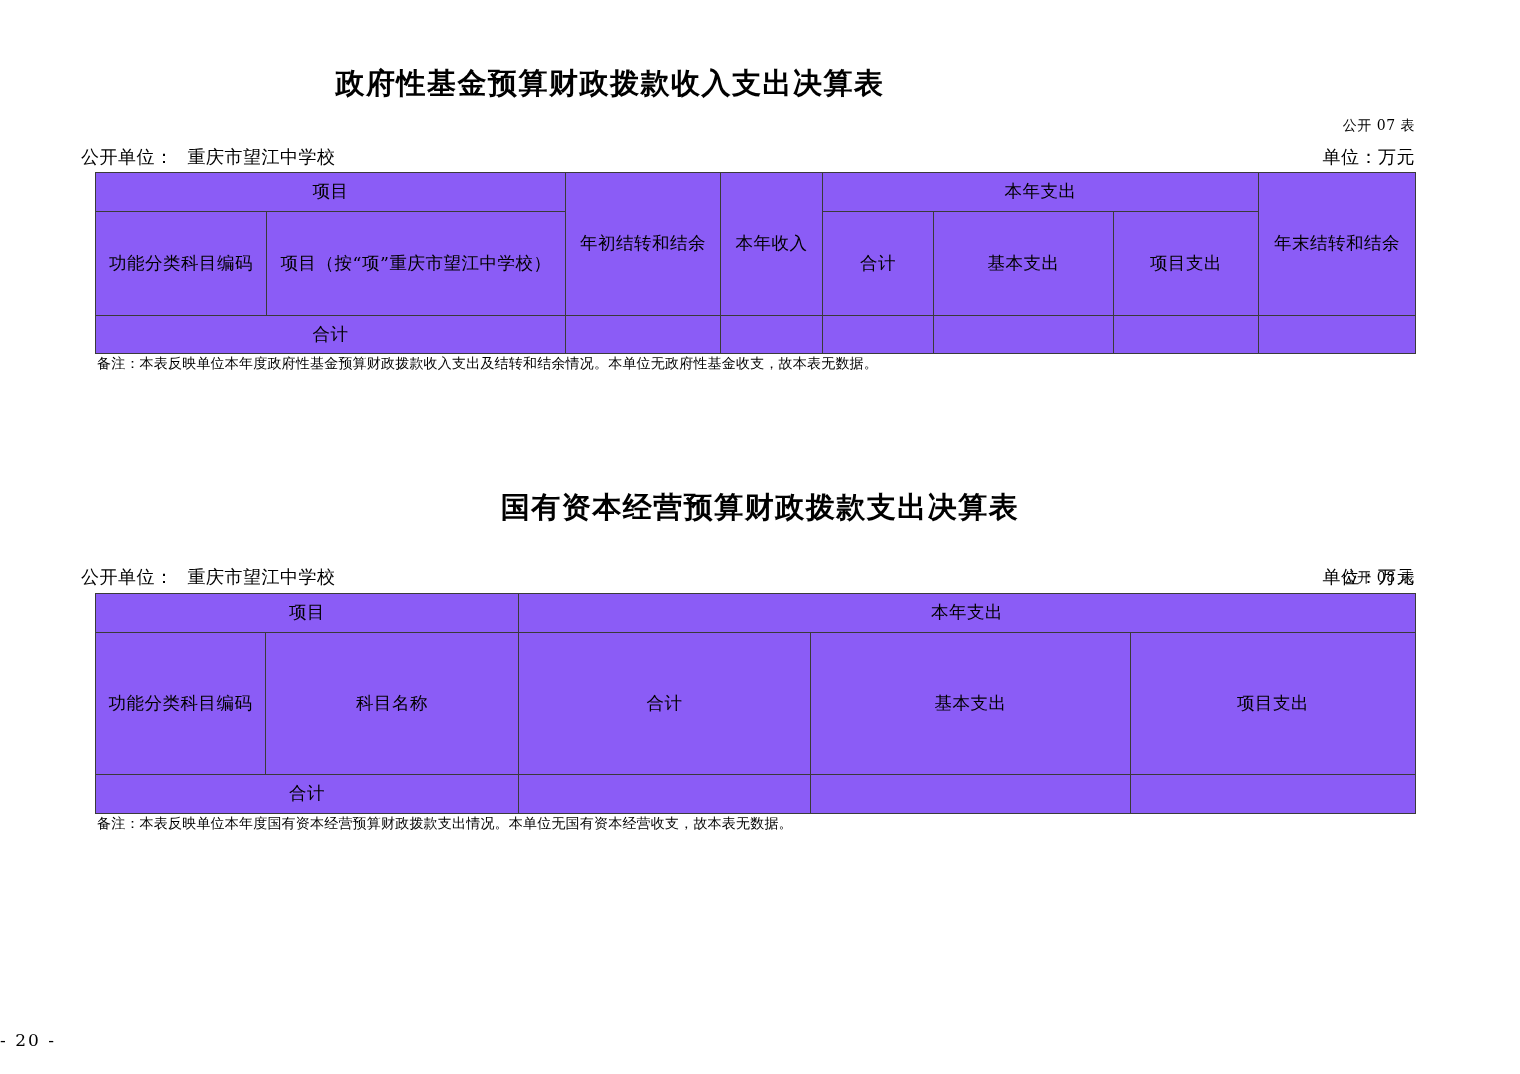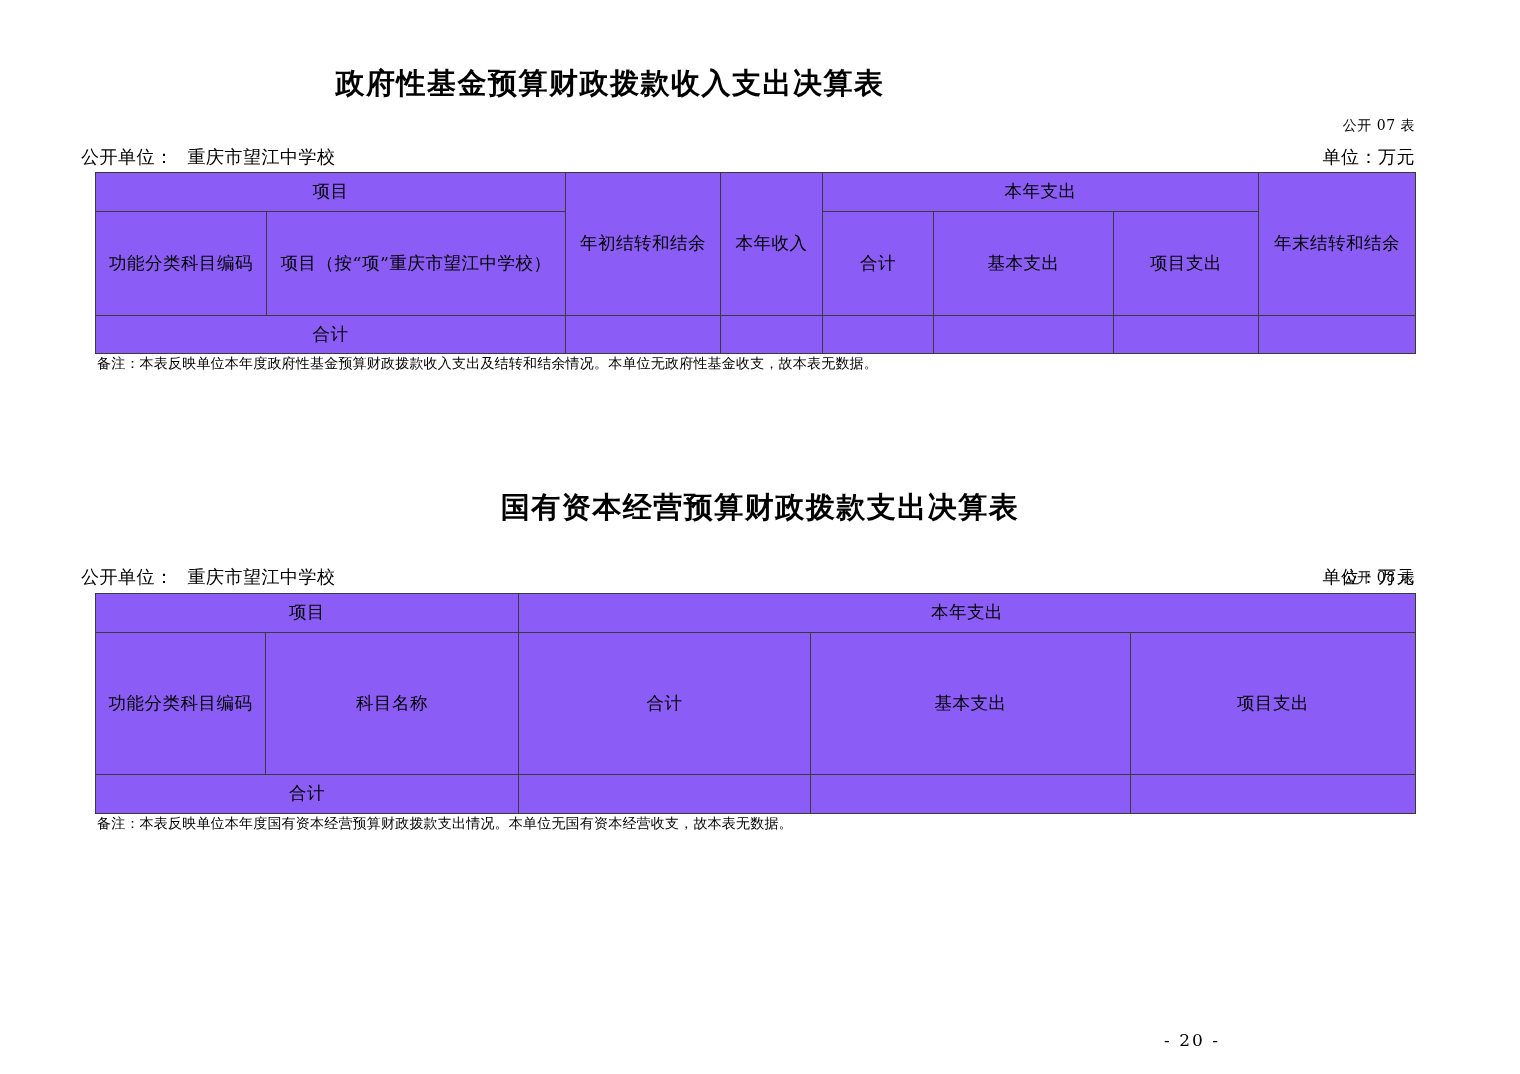--- a/index.html
+++ b/index.html
@@ -83,21 +83,21 @@
     left: 97px;
     font-size: 14px;
     letter-spacing: 0.2px;
     white-space: nowrap;
   }
 
   .footer-pageno {
     position: absolute;
     width: 1220px;
     left: 0;
-    text-align: right;
+    text-align: left;
     font-size: 17px;
     letter-spacing: 2px;
   }
 </style>
 </head>
 <body>
 
 <div class="page">
 
   <div class="sheet" style="top:0;">

